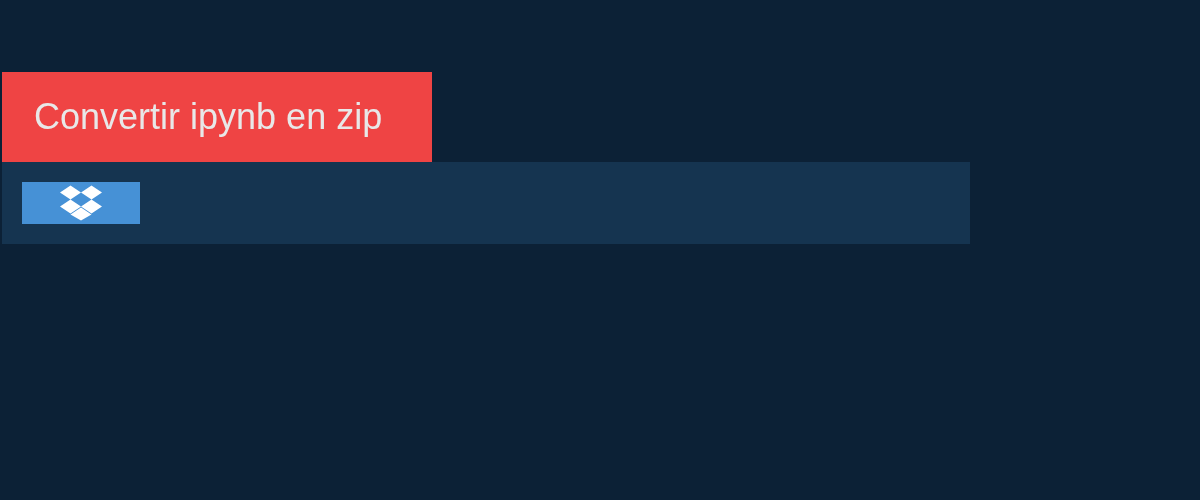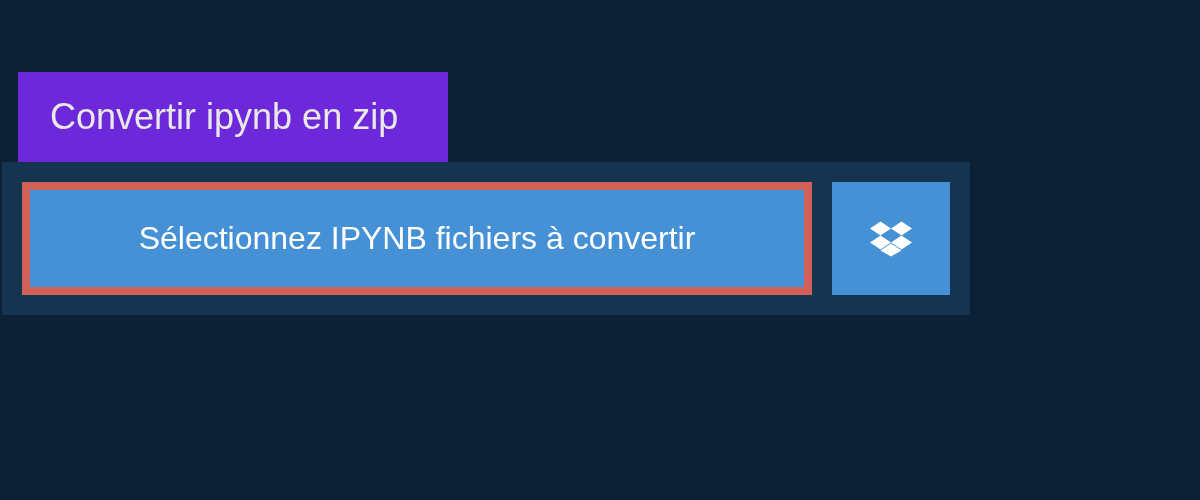--- a/index.html
+++ b/index.html
@@ -5,27 +5,27 @@
     * { margin: 0; padding: 0; box-sizing: border-box; }
     body {
       background: #0c2136;
       font-family: -apple-system, BlinkMacSystemFont, 'Segoe UI', Helvetica, Arial, sans-serif;
       width: 1200px;
       height: 500px;
       overflow: hidden;
     }
     .tab-header {
       display: inline-block;
-      background: #6d28d9;
+      background: #ef4444;
       color: #e8e8e8;
       font-size: 36px;
       font-weight: 300;
       padding: 24px 50px 24px 32px;
       margin-top: 72px;
-      margin-left: 18px;
+      margin-left: 2px;
     }
     .panel {
       background: #153450;
       margin-left: 2px;
       width: 968px;
       padding: 20px 20px 20px 20px;
       display: flex;
       gap: 20px;
       align-items: stretch;
     }
@@ -55,21 +55,20 @@
     }
   </style>
 </head>
 <body>
 
 
 
 <div class="tab-header">Convertir ipynb en zip</div>
 
 <div class="panel">
-  <div class="file-select-button">Sélectionnez IPYNB fichiers à convertir</div>
   <div class="dropbox-button">
     <svg class="dropbox-icon" viewBox="0 0 24 24">
       <path d="M6 2L0 6l6 4-6 4 6 4 6-4 6 4 6-4-6-4 6-4-6-4-6 4-6-4zm6 4l6 4-6 4-6-4 6-4zm-6 12.5l6-4 6 4L12 22l-6-3.5z"></path>
     </svg>
   </div>
 </div>
 
 
 
 

